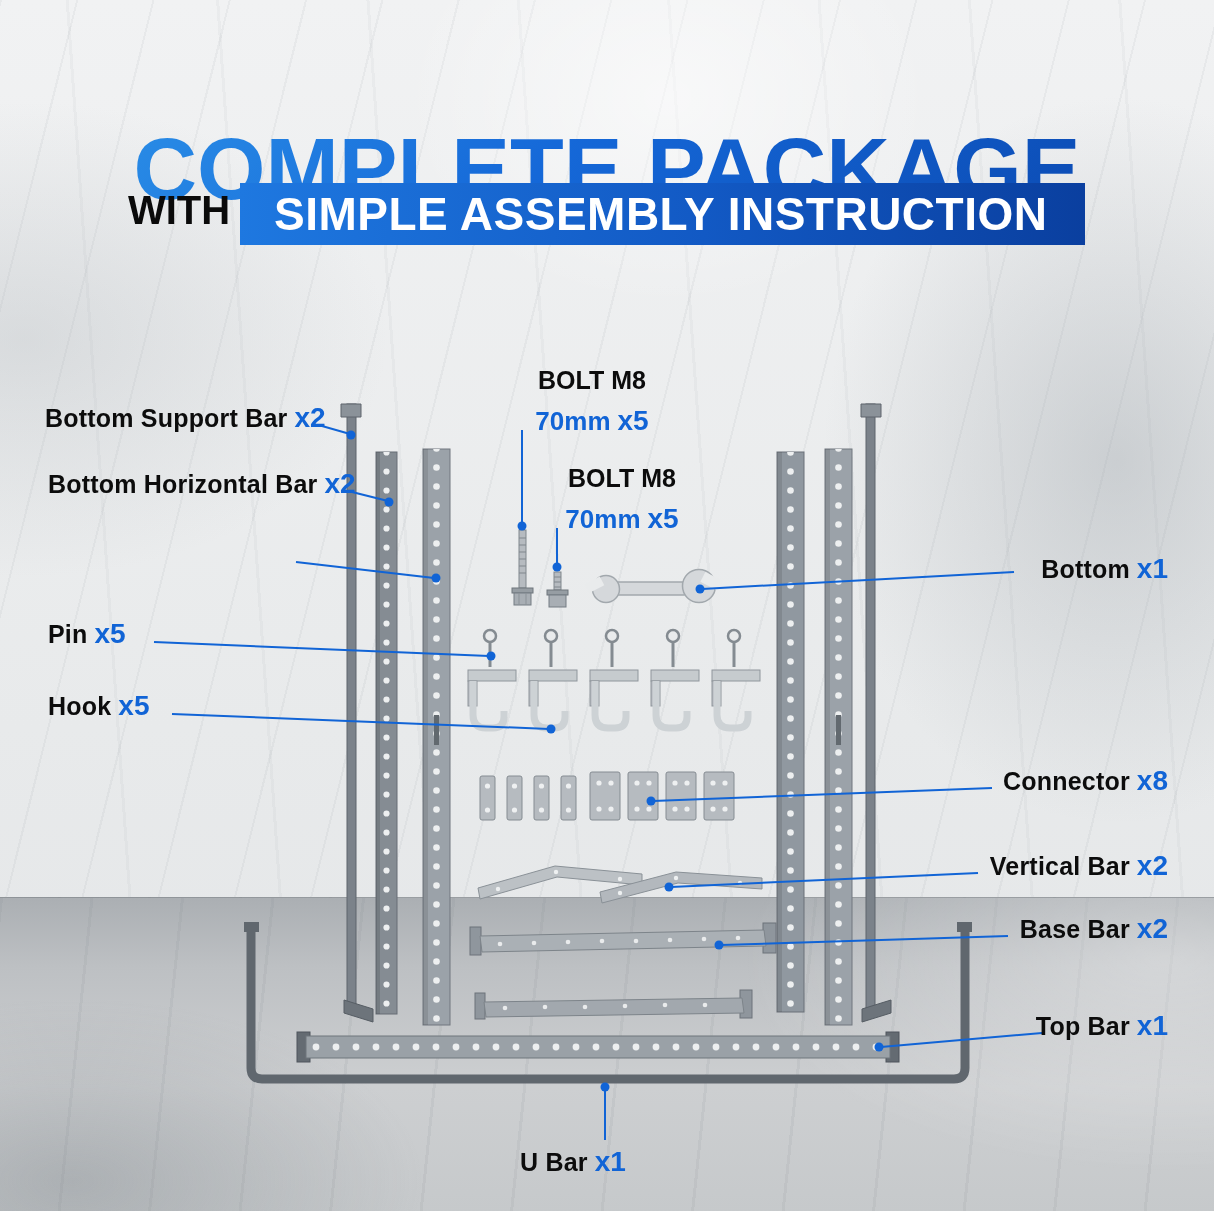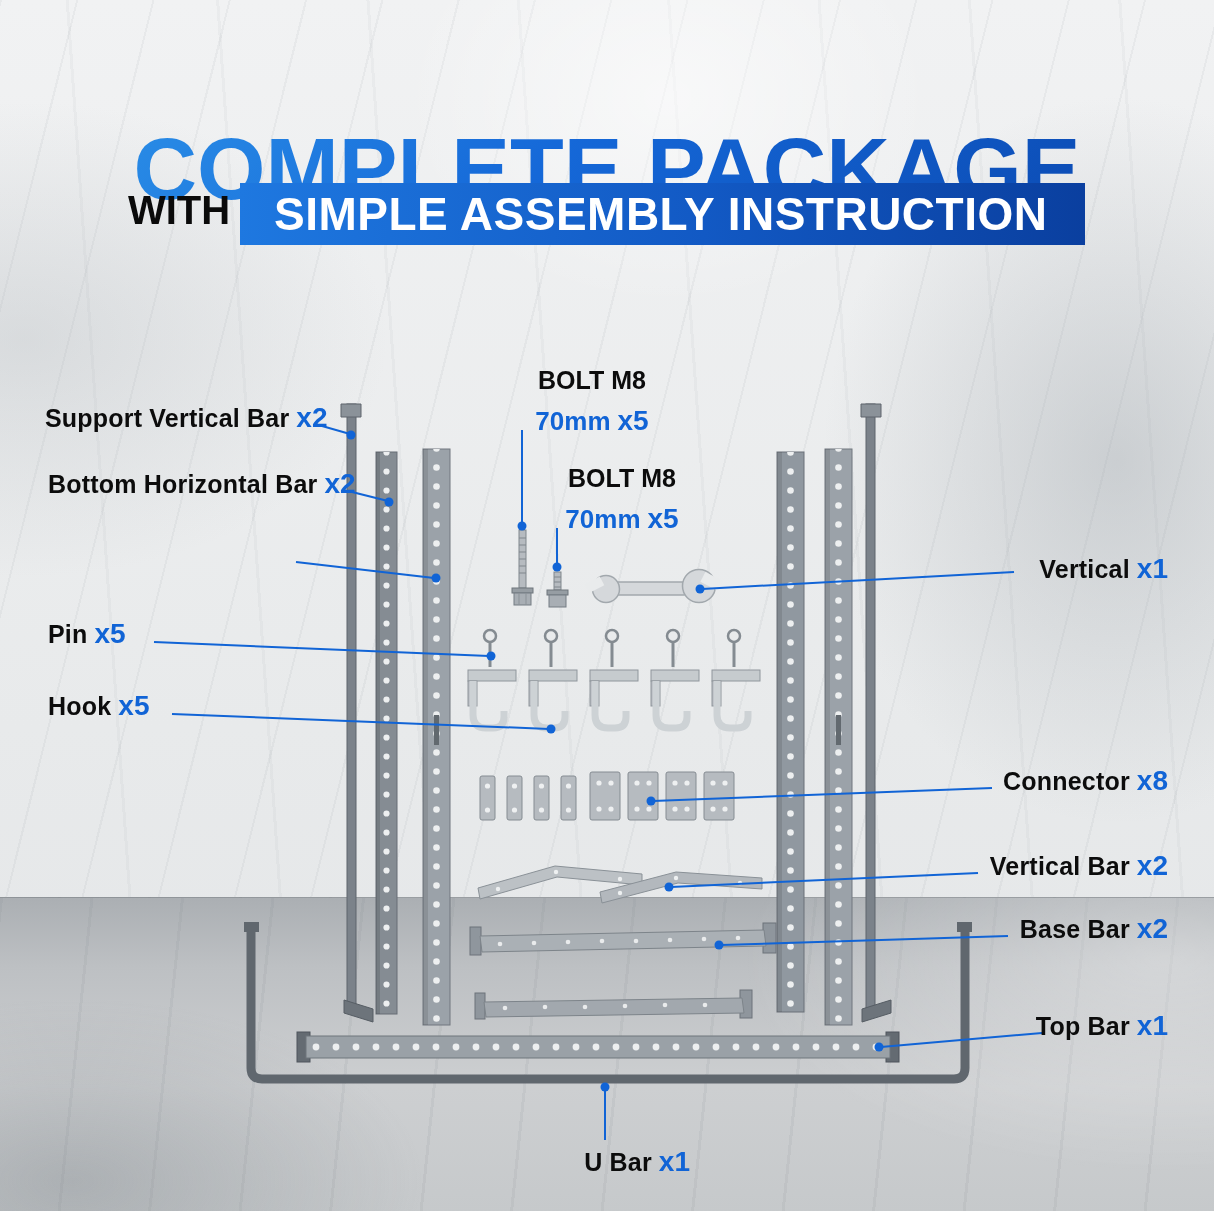--- a/index.html
+++ b/index.html
@@ -242,21 +242,21 @@
       <line x1="1008" y1="936" x2="721" y2="945"></line>
         <circle cx="719" cy="945" r="4.5" fill="#1164d6" stroke="none"></circle>
       <line x1="1042" y1="1033" x2="881" y2="1047"></line>
         <circle cx="879" cy="1047" r="4.5" fill="#1164d6" stroke="none"></circle>
       <line x1="605" y1="1140" x2="605" y2="1090"></line>
         <circle cx="605" cy="1087" r="4.5" fill="#1164d6" stroke="none"></circle>
     </g>
   </svg>
 
   <div class="label" style="left:45px;top:402px">
-    <span class="lname">Support Vertical Bar</span><span class="lcount">x2</span>
+    <span class="lname">Bottom Support Bar</span><span class="lcount">x2</span>
   </div>
   <div class="label" style="left:48px;top:468px">
     <span class="lname">Bottom Horizontal Bar</span><span class="lcount">x2</span>
   </div>
   <div class="label" style="left:48px;top:618px">
     <span class="lname">Pin</span><span class="lcount">x5</span>
   </div>
   <div class="label" style="left:48px;top:690px">
     <span class="lname">Hook</span><span class="lcount">x5</span>
   </div>
@@ -268,31 +268,31 @@
     </div>
   </div>
   <div class="label bolt" style="left:548px;top:464px;width:148px">
     <div class="bolt-name">BOLT M8</div>
     <div class="bolt-line2">
       <span class="bolt-size">70mm</span><span class="lcount">x5</span>
     </div>
   </div>
 
   <div class="label right" style="right:46px;top:553px">
-    <span class="lname">Vertical</span><span class="lcount">x1</span>
+    <span class="lname">Bottom</span><span class="lcount">x1</span>
   </div>
   <div class="label right" style="right:46px;top:765px">
     <span class="lname">Connector</span><span class="lcount">x8</span>
   </div>
   <div class="label right" style="right:46px;top:850px">
     <span class="lname">Vertical Bar</span><span class="lcount">x2</span>
   </div>
   <div class="label right" style="right:46px;top:913px">
     <span class="lname">Base Bar</span><span class="lcount">x2</span>
   </div>
   <div class="label right" style="right:46px;top:1010px">
     <span class="lname">Top Bar</span><span class="lcount">x1</span>
   </div>
 
-  <div class="label" style="left:520px;top:1146px;width:170px;text-align:right">
+  <div class="label" style="left:520px;top:1146px;width:170px;text-align:left">
     <span class="lname">U Bar</span><span class="lcount">x1</span>
   </div>
 </div>
 
 </body></html>

